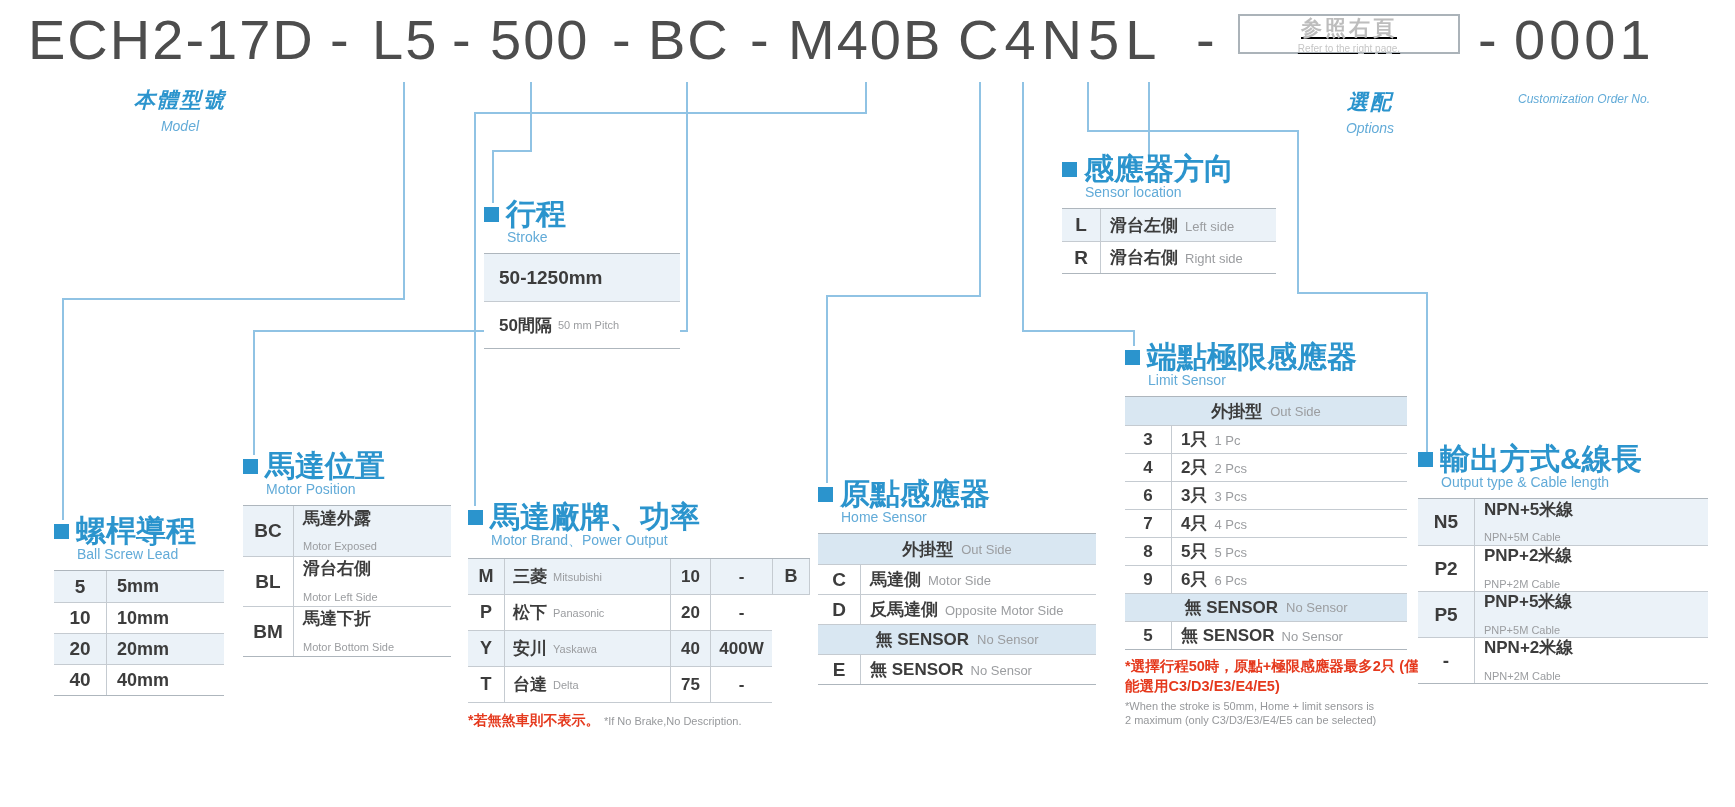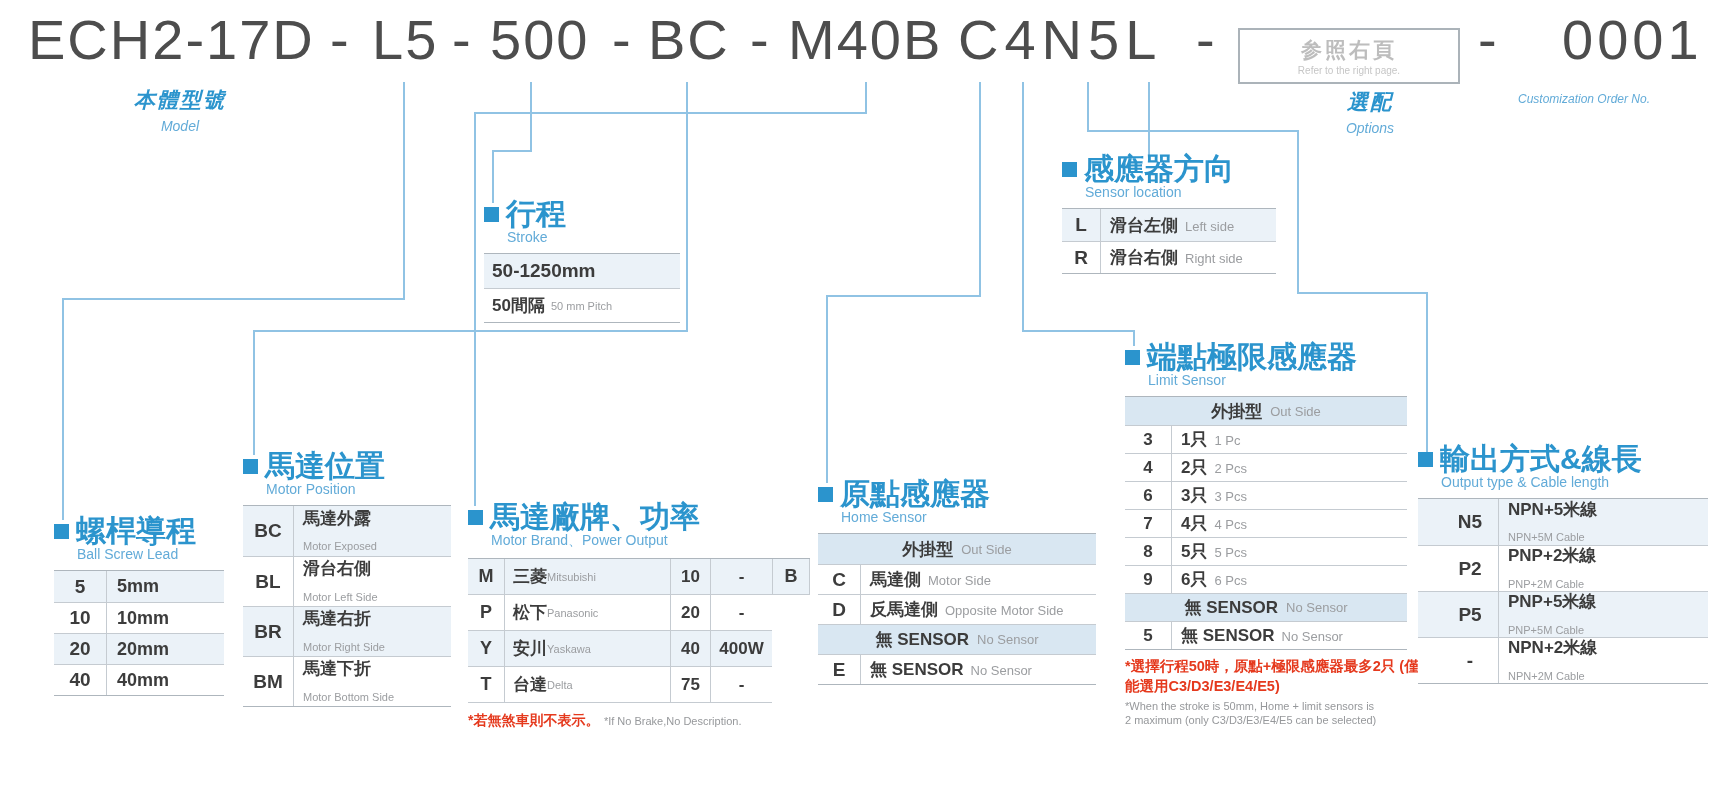--- a/index.html
+++ b/index.html
@@ -11,23 +11,23 @@
   .ln{position:absolute;background:#90C3E4;}
   .ln.v{width:2px;}
   .ln.h{height:2px;}
   
   .code-seg{
     position:absolute;top:8px;font-size:56px;color:#4D4D4D;
     letter-spacing:2px;white-space:nowrap;line-height:64px;
   }
   .code-seg.wide{letter-spacing:6px;}
   .ref-box{
-    position:absolute;left:1238px;top:28px;width:222px;height:56px;
+    position:absolute;left:1238px;top:14px;width:222px;height:40px;
     border:2px solid #ABB3B9;background:#fff;box-sizing:border-box;
-    display:flex;flex-direction:column;align-items:center;justify-content:center;
+    display:flex;flex-direction:column;align-items:center;justify-content:center;text-decoration:underline;
   }
   .ref-zh{font-size:21px;font-weight:bold;color:#BDBDBD;letter-spacing:3px;}
   .ref-en{font-size:10px;color:#C6C6C6;margin-top:1px;}
   
   .top-label{position:absolute;text-align:center;font-style:italic;}
   .tl-zh{font-size:21px;font-weight:bold;color:#2B94CD;letter-spacing:2px;}
   .tl-en{font-size:14px;color:#62ABD8;margin-top:4px;}
   .tl-en.small{font-size:12px;}
   
   .section{position:absolute;}
@@ -44,33 +44,33 @@
           font-weight:bold;color:#3C3C3C;font-size:19px;border-right:1px solid #C5CBD1;}
   .c-desc{padding-left:9px;display:flex;align-items:baseline;gap:7px;white-space:nowrap;}
   .c-desc.stack{flex-direction:column;gap:12px;align-items:flex-start;line-height:1.1;justify-content:center;}
   .zh{font-weight:bold;color:#3C3C3C;font-size:17px;}
   .en{color:#9B9DA0;font-size:11px;}
   .en13{color:#9B9DA0;font-size:13px;}
   .c-val{padding-left:10px;font-weight:bold;color:#3C3C3C;font-size:18px;}
   
   .lead-tbl{width:170px;}   .lead-tbl .row{height:31px;} .lead-tbl .c-code{width:52px;}
   .pos-tbl{width:208px;}    .pos-tbl .row{height:50px;}  .pos-tbl .c-code{width:50px;}
-  .stroke-tbl{width:196px;} .stroke-tbl .row{height:34px;padding-left:8px;}
+  .stroke-tbl{width:196px;} .stroke-tbl .row{height:47px;padding-left:15px;}
   .stroke-range{font-weight:bold;color:#3C3C3C;font-size:19px;}
   .home-tbl{width:278px;}   .home-tbl .row{height:30px;} .home-tbl .c-code{width:42px;}
   .limit-tbl{width:282px;}  .limit-tbl .row{height:28px;} .limit-tbl .c-code{width:46px;font-size:17px;}
-  .out-tbl{width:290px;}    .out-tbl .row{height:46px;padding-left:24px;}  .out-tbl .c-code{width:56px;}
+  .out-tbl{width:290px;}    .out-tbl .row{height:46px;}  .out-tbl .c-code{width:56px;}
   .sloc-tbl{width:214px;}   .sloc-tbl .row{height:32px;} .sloc-tbl .c-code{width:38px;}
   
   .brand-tbl{margin-top:8px;width:342px;border-top:1px solid #AEB6BD;}
   .brow{display:grid;grid-template-columns:36px 166px 40px 62px 38px;height:36px;}
   .bc{display:flex;align-items:center;box-sizing:border-box;border-bottom:1px solid #C5CBD1;border-left:1px solid #C5CBD1;}
   .bc:first-child{border-left:none;}
   .bc.codec{justify-content:center;font-weight:bold;font-size:18px;color:#3C3C3C;}
-  .bc.brandc{padding-left:8px;white-space:nowrap;}
+  .bc.brandc{padding-left:8px;gap:6px;white-space:nowrap;}
   .bc.pcode,.bc.pval{justify-content:center;font-weight:bold;font-size:17px;color:#3C3C3C;}
   .bc.brake-on{justify-content:center;font-weight:bold;font-size:18px;color:#3C3C3C;border-right:1px solid #C5CBD1;}
   .bc.brake-off{border:none;background:#fff;}
   .brow.tint .bc{background:#EBF2F8;}
   .brow.tint .bc.brake-off{background:#fff;}
   
   .note-line{margin-top:8px;white-space:nowrap;}
   .note-red{color:#E5391D;font-weight:bold;font-size:14px;}
   .note-gray{color:#96989B;font-size:11px;}
   .note-red-block{margin-top:7px;width:300px;color:#E5391D;font-weight:bold;font-size:14.5px;line-height:1.35;}
@@ -124,21 +124,21 @@
   <div class="code-seg" style="left:788px">M40B</div>
   <div class="code-seg wide" style="left:958px">C4N5L</div>
   <div class="code-seg" style="left:1196px">-</div>
 
   <div class="ref-box">
     <div class="ref-zh">参照右頁</div>
     <div class="ref-en">Refer to the right page.</div>
   </div>
 
   <div class="code-seg" style="left:1478px">-</div>
-  <div class="code-seg" style="left:1562px;letter-spacing:4px">0001</div>
+  <div class="code-seg" style="left:1514px;letter-spacing:4px">0001</div>
 
   <div class="top-label" style="left:58px;top:86px;width:244px">
     <div class="tl-zh">本體型號</div>
     <div class="tl-en">Model</div>
   </div>
   <div class="top-label" style="left:1270px;top:88px;width:200px">
     <div class="tl-zh">選配</div>
     <div class="tl-en">Options</div>
   </div>
   <div class="top-label" style="left:1464px;top:88px;width:240px">
@@ -200,27 +200,20 @@
         <div class="c-desc stack">
           <span class="zh">馬達外露</span>
           <span class="en">Motor Exposed</span>
         </div>
       </div>
       <div class="row">
         <div class="c-code">BL</div>
         <div class="c-desc stack">
           <span class="zh">滑台右側</span>
           <span class="en">Motor Left Side</span>
-        </div>
-      </div>
-      <div class="row tint">
-        <div class="c-code">BR</div>
-        <div class="c-desc stack">
-          <span class="zh">馬達右折</span>
-          <span class="en">Motor Right Side</span>
         </div>
       </div>
       <div class="row">
         <div class="c-code">BM</div>
         <div class="c-desc stack">
           <span class="zh">馬達下折</span>
           <span class="en">Motor Bottom Side</span>
         </div>
       </div>
     </div>

